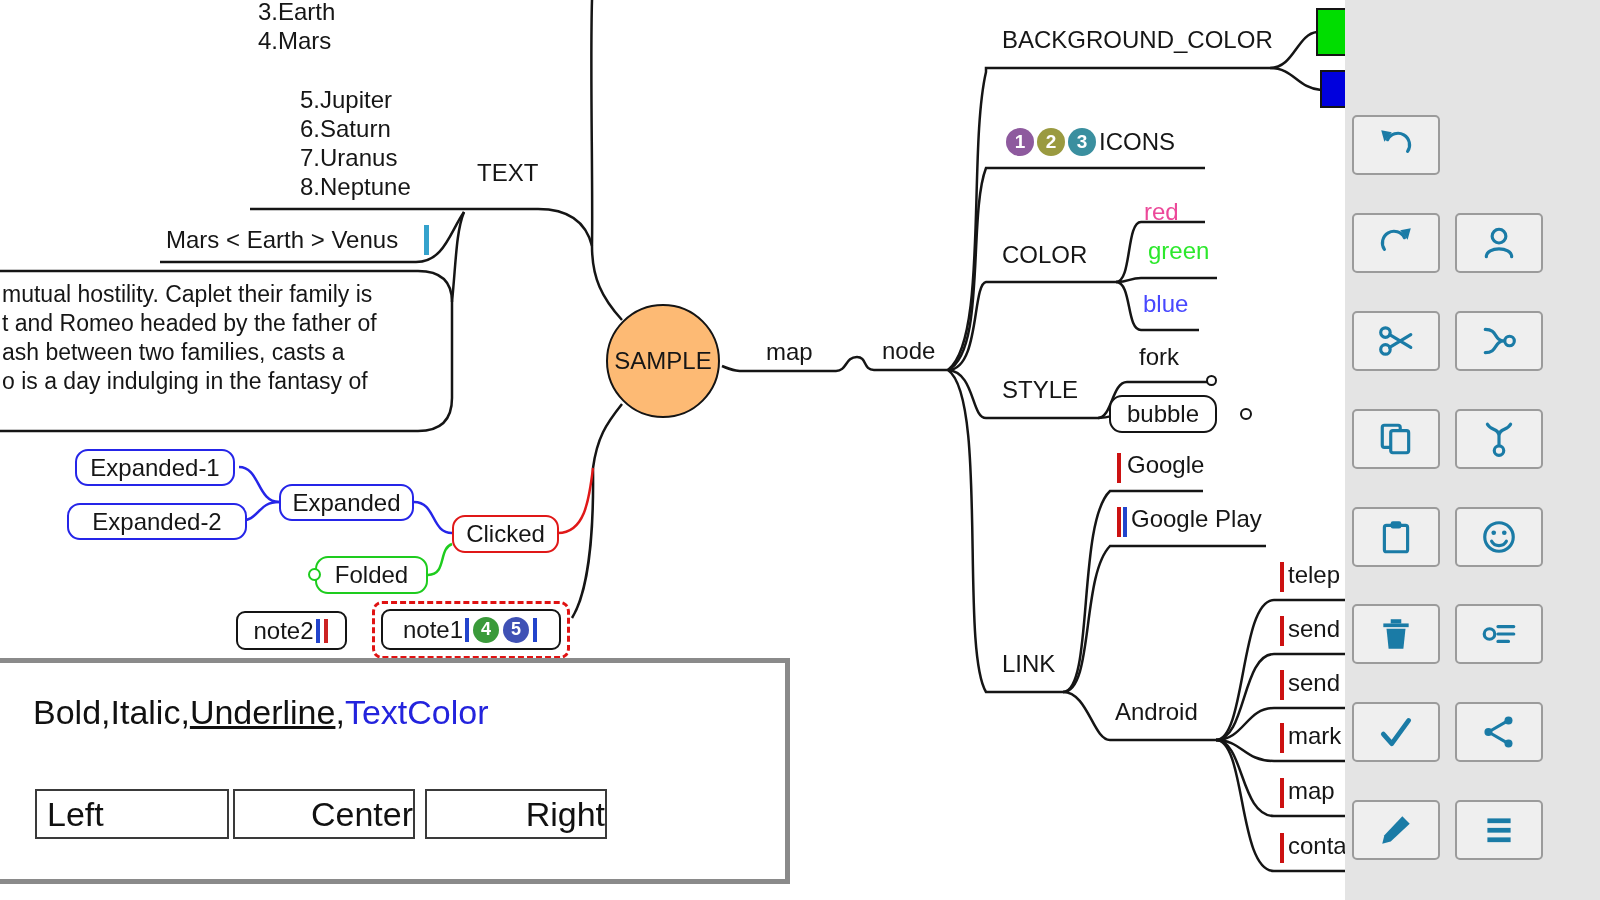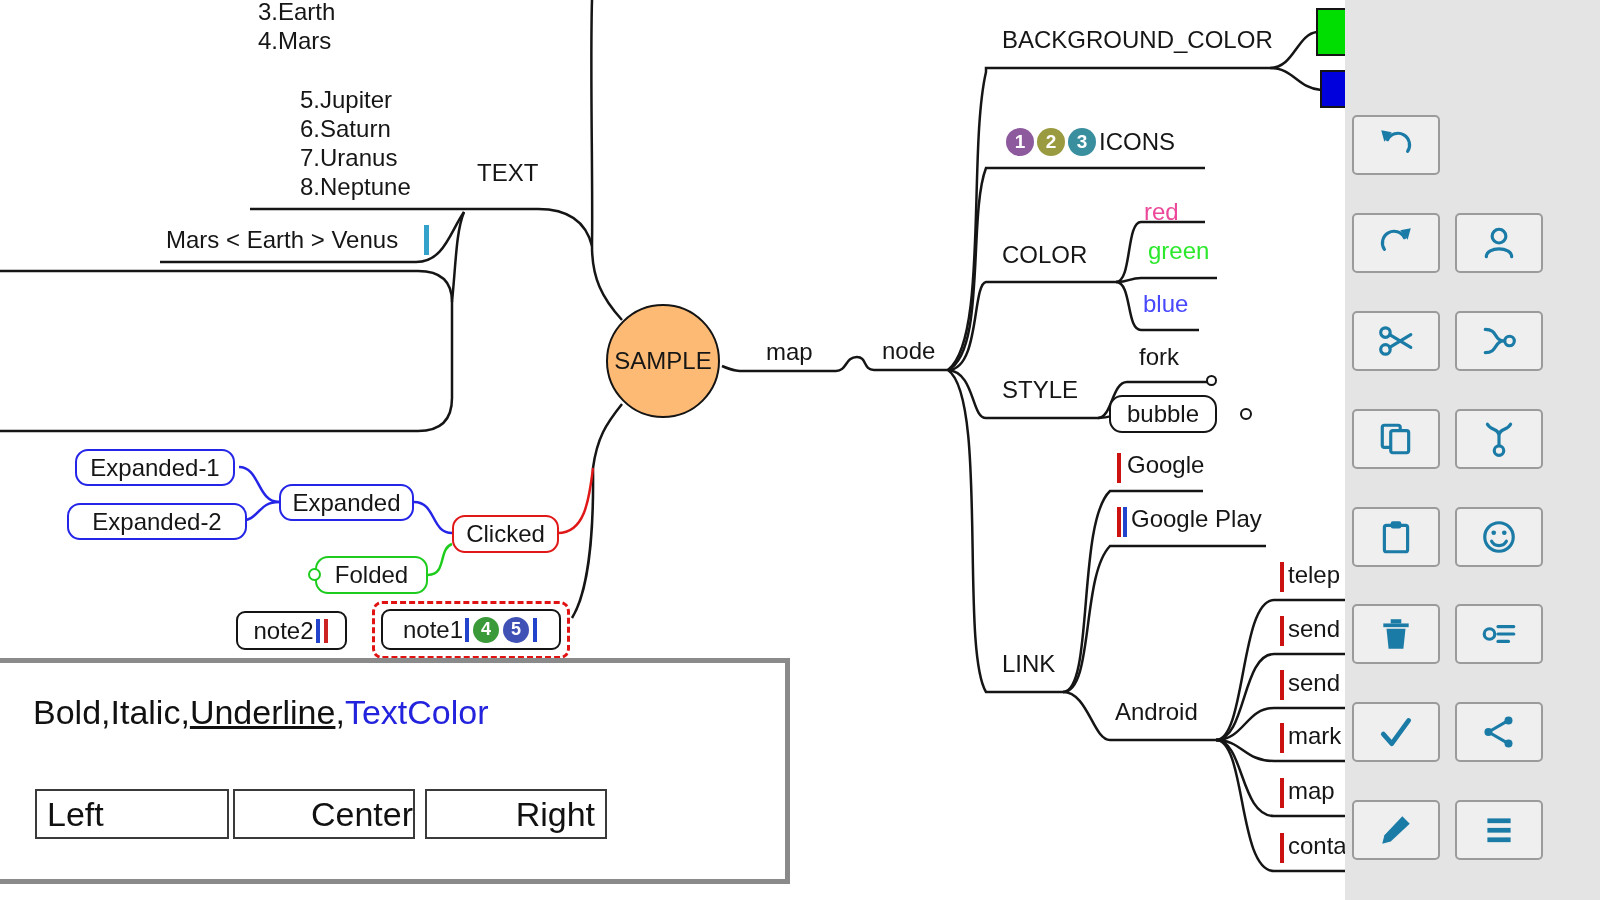--- a/index.html
+++ b/index.html
@@ -101,20 +101,26 @@
     <div class="ln">6.Saturn</div>
     <div class="ln">7.Uranus</div>
     <div class="ln">8.Neptune</div>
   </div>
 
   <div class="t" style="left:477px;top:159px">TEXT</div>
 
   <div class="t" style="left:166px;top:226px">Mars &lt; Earth &gt; Venus</div>
   <div class="vbar" style="left:424px;top:225px;width:5px;height:30px;background:#35a2cc"></div>
 
+  <div class="t para" style="left:2px;top:280px">
+    <div class="ln">mutual hostility. Caplet their family is</div>
+    <div class="ln">t and Romeo headed by the father of</div>
+    <div class="ln">ash between two families, casts a</div>
+    <div class="ln">o is a day indulging in the fantasy of</div>
+  </div>
 
   <div class="root">SAMPLE</div>
   <div class="t" style="left:766px;top:338px">map</div>
   <div class="t" style="left:882px;top:337px">node</div>
 
   <div class="box blue" style="left:75px;top:449px;width:160px;height:37px">Expanded-1</div>
   <div class="box blue" style="left:67px;top:503px;width:180px;height:37px">Expanded-2</div>
   <div class="box blue" style="left:279px;top:484px;width:135px;height:37px">Expanded</div>
   <div class="box red" style="left:452px;top:515px;width:107px;height:38px">Clicked</div>
   <div class="box green" style="left:315px;top:556px;width:113px;height:38px">Folded</div>
@@ -181,21 +187,21 @@
   <div class="fmt-panel">
     <div class="fmt-line">
       <span class="fb">Bold</span><span>,</span><span class="fi">Italic</span><span>,</span><span class="fu">Underline</span><span>,</span><span class="fc">TextColor</span>
     </div>
     <div class="abox" style="left:38px;width:194px;justify-content:flex-start;padding-left:10px">
       <span>Left</span>
     </div>
     <div class="abox" style="left:236px;width:182px;justify-content:flex-end">
       <span>Center</span>
     </div>
-    <div class="abox" style="left:428px;width:182px;justify-content:flex-end;padding-right:10px">
+    <div class="abox" style="left:428px;width:182px;justify-content:flex-end;">
       <span>Right</span>
     </div>
   </div>
 
   <div class="toolbar">
 
     <div class="tb" style="left:7px;top:115px">
       <svg viewBox="0 0 36 36">
         <path d="M29 24 A11 11 0 1 0 10 13"></path>
           <path class="f" d="M4 4 L14 6 L7 15 Z"></path>

